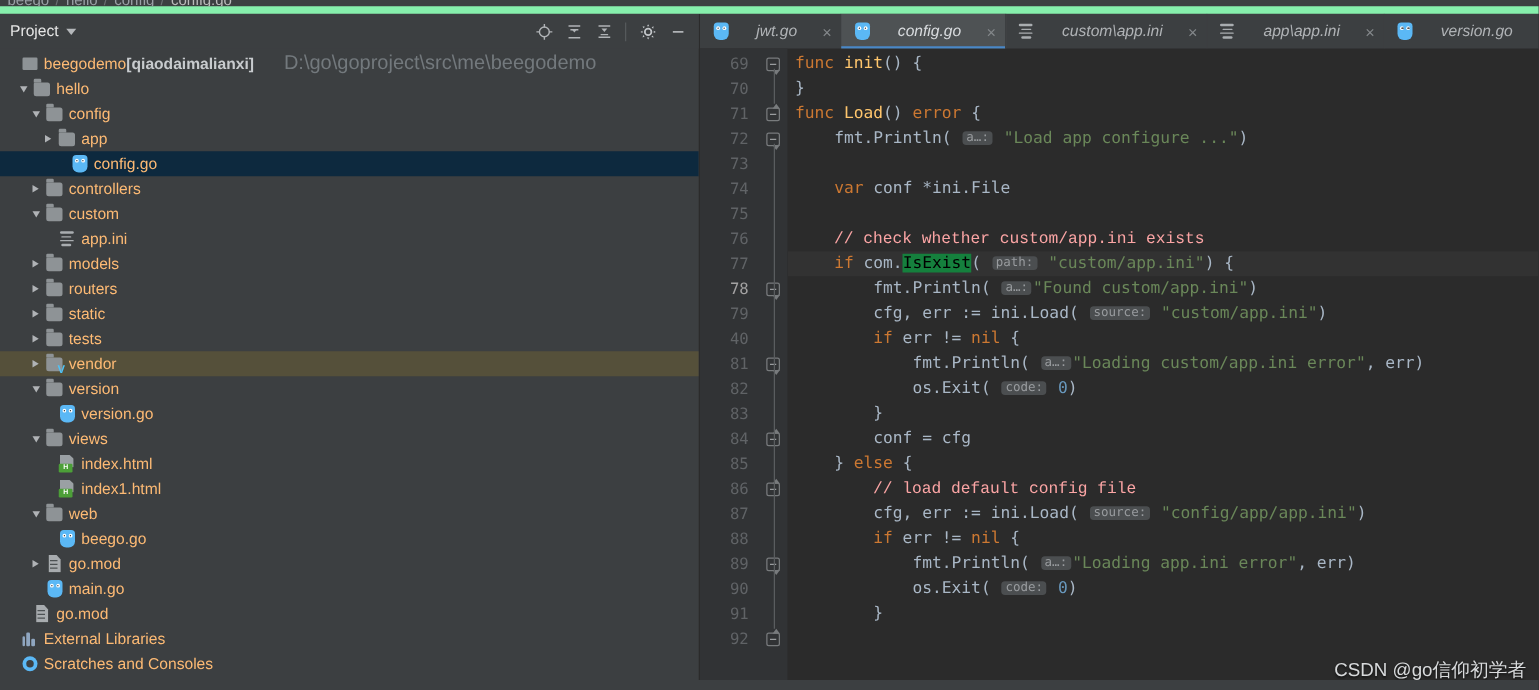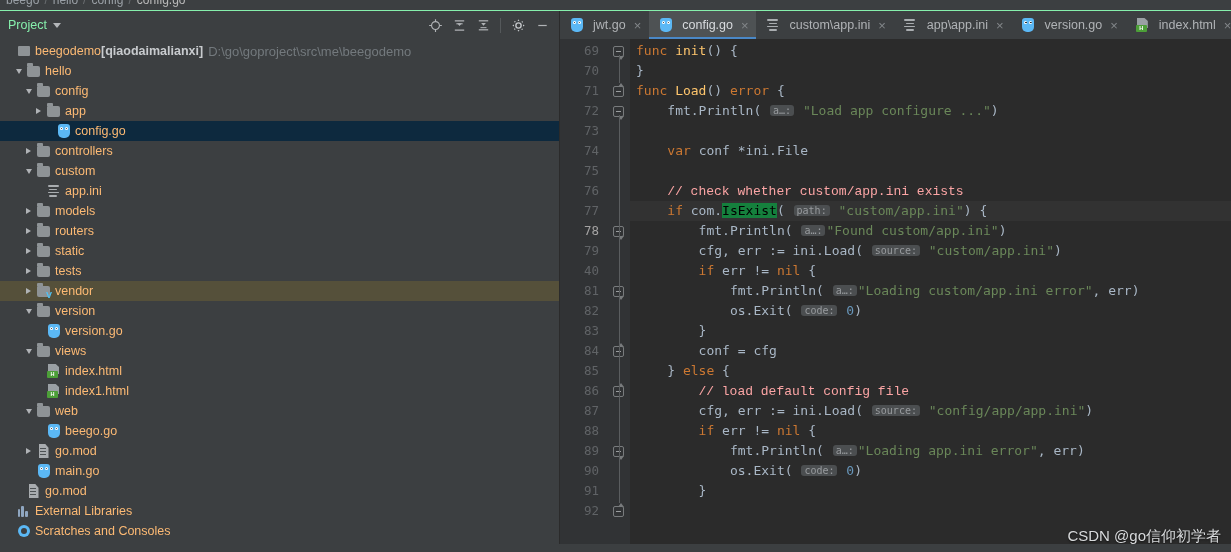--- a/index.html
+++ b/index.html
@@ -6,21 +6,21 @@
   html,body {
     width:1231px; height:552px; overflow:hidden;
     background:#3c3f41;
     font-family:"Liberation Sans", sans-serif;
   }
   #app { position:relative; width:1231px; height:552px; display:flex; flex-direction:column; }
 
   
   .breadcrumb-strip{
     height:11px; background:#3c3f41; position:relative; overflow:hidden;
-    flex:0 0 11px; border-bottom:1px solid #86efac;
+    flex:0 0 11px; border-bottom:6px solid #86efac;
   }
   .breadcrumb-strip .bc-inner{
     position:absolute; left:6px; top:-7px;
     font-size:12px; color:#9aa0a6; white-space:nowrap;
     display:flex; align-items:center; gap:5px;
   }
   .bc-sep{ color:#6b6f72; }
   .bc-last{ color:#bbbbbb; }
 
   
@@ -30,21 +30,21 @@
   .project-panel{
     width:560px; flex:0 0 560px; background:#3c3f41;
     display:flex; flex-direction:column; min-height:0;
     border-right:1px solid #2b2b2b;
   }
   .panel-header{
     height:28px; flex:0 0 28px; display:flex; align-items:center;
     padding:0 6px 0 4px; background:#3c3f41;
   }
   .panel-title{
-    font-size:12.5px; color:#86efac; display:flex; align-items:center; gap:6px;
+    font-size:12.5px; color:#e5e5e5; display:flex; align-items:center; gap:6px;
     padding:2px 4px; cursor:default;
   }
   .caret-down{
     width:0;height:0;border-left:4px solid transparent;border-right:4px solid transparent;
     border-top:5px solid #b4b7ba; display:inline-block;
   }
   .panel-tools{ margin-left:auto; display:flex; align-items:center; gap:2px; }
   .tool-btn{
     width:22px;height:22px;display:flex;align-items:center;justify-content:center;
     border-radius:3px; cursor:pointer;
@@ -71,21 +71,21 @@
     border-left:5px solid #b0b3b6;
   }
   .arrow.down::before{
     content:""; width:0;height:0;
     border-left:3.5px solid transparent;border-right:3.5px solid transparent;
     border-top:5px solid #b0b3b6;
   }
   .ic{ width:17px;flex:0 0 17px; display:flex;align-items:center;justify-content:center;margin-right:3px;}
   .lbl{ color:#fdba74; }
   .lbl.bold{ font-weight:bold; color:#c8cbce; }
-  .lbl.muted{ color:#73797d; margin-left:5px; font-size:13px;}
+  .lbl.muted{ color:#73797d; margin-left:24px; font-size:16px;}
 
   
   .folder{ position:relative; width:13px;height:11px;background:#8e9396;border-radius:1px 2px 2px 2px;}
   .folder::before{
     content:"";position:absolute;left:0;top:-2.5px;width:6px;height:3px;background:#8e9396;border-radius:1px 1px 0 0;
   }
   
   .gofile{ width:12px;height:14px;border-radius:3px 3px 5px 5px;background:#5bb8f5;position:relative;}
   .gofile::before{
     content:"";position:absolute;left:2px;top:3px;width:3px;height:3px;border-radius:50%;
@@ -142,23 +142,24 @@
   
   .rooticon{ width:12px;height:10px;background:#8e9396;border-radius:1px;}
 
   
   .editor-area{ flex:1 1 auto; display:flex; flex-direction:column; min-width:0; background:#2b2b2b;}
   .tabbar{
     height:28px; flex:0 0 28px; background:#3c3f41; display:flex; align-items:stretch;
     overflow:hidden;
   }
   .tab{
-    display:flex;align-items:center;gap:5px;padding:0 7px 0 8px;
+    display:flex;align-items:center;gap:17px;padding:0 7px 0 8px;
     font-size:12.5px;color:#b0b3b6;cursor:pointer;position:relative;
     border-right:1px solid #3c3f41;
+    font-style:italic;
   }
   .tab.active{ background:#4e5254; color:#d8dbde; }
   .tab.active::after{
     content:"";position:absolute;left:0;right:0;bottom:0;height:2px;background:#4a88c7;
   }
   .tab .tclose{ color:#83878a; font-size:13px; line-height:1; margin-left:3px; }
 
   .editor-body{ flex:1 1 auto; display:flex; min-height:0; background:#2b2b2b; position:relative; overflow:hidden;}
   .gutter{
     flex:0 0 48px; background:#313335; text-align:right; padding-top:2px;

